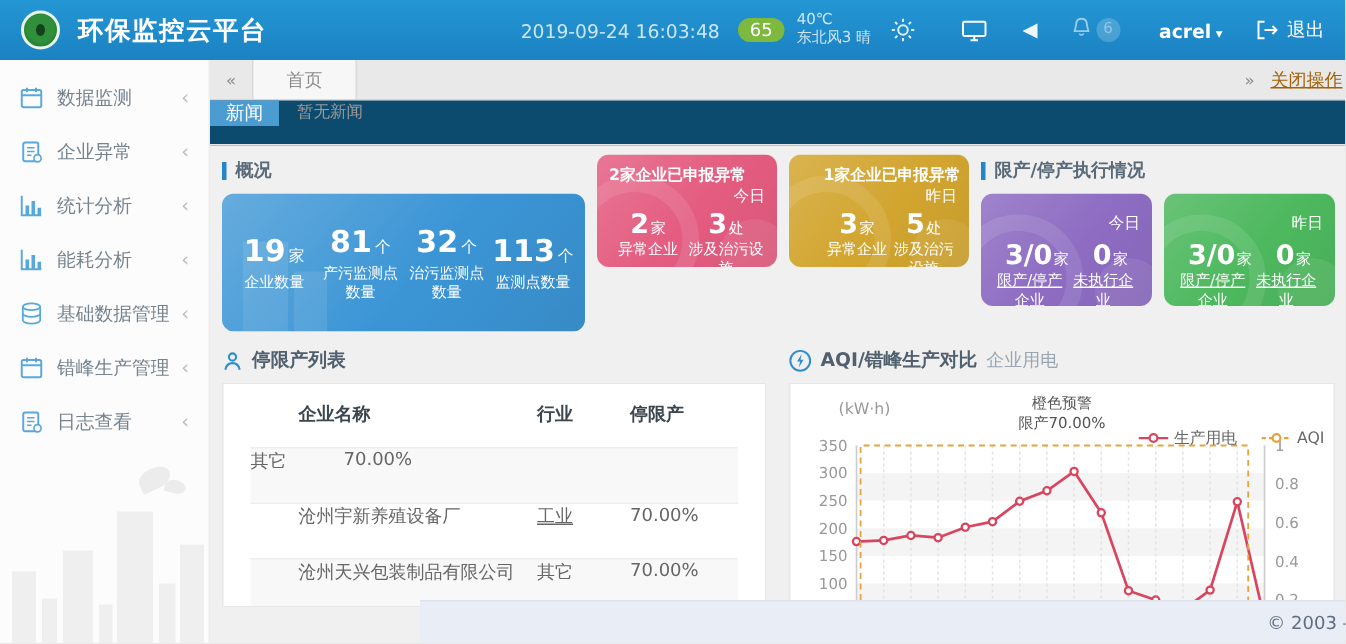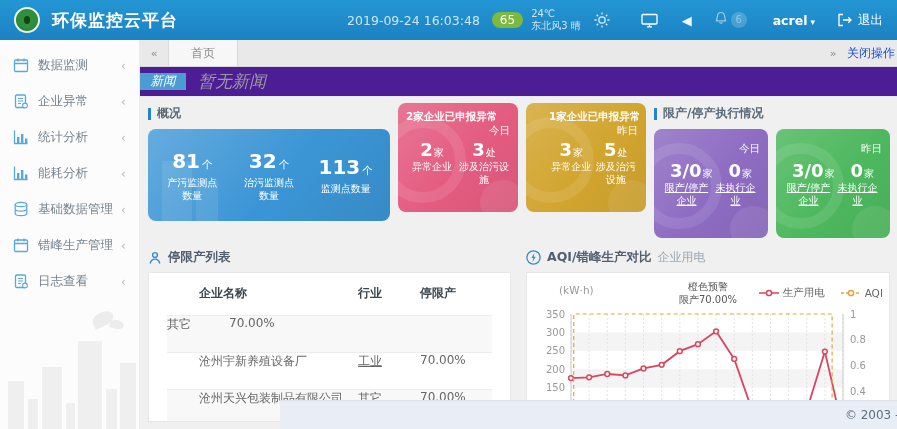--- a/index.html
+++ b/index.html
@@ -40,45 +40,45 @@
   .wing { position:absolute; background:#ececec; border-radius:60% 60% 60% 10%; }
 
   
   .main { position:absolute; left:140px; top:40px; width:757px; height:389px; background:#f0f0f0; }
   .tabbar { height:27px; background:#e9e9e9; border-bottom:1px solid #d7d7d7; display:flex; align-items:stretch; }
   .tab-nav { width:28px; display:flex; align-items:center; justify-content:center; color:#8a8a8a;
              font-size:11px; cursor:pointer; }
   .tab { background:#f7f7f7; border-left:1px solid #dadada; border-right:1px solid #dadada;
          padding:0 22px; display:flex; align-items:center; color:#8b8b8b; font-size:12px; cursor:pointer; }
   .tab-spacer { flex:1; }
-  .close-ops { display:flex; align-items:center; color:#1d4ed8; font-size:12px; padding-right:2px; cursor:pointer; white-space:nowrap; }
-  .newsbar { height:30px; background:#4c1d95; display:flex; align-items:center; border-bottom:1px solid #e7e7e7;font-style:italic; }
+  .close-ops { display:flex; align-items:center; color:#a16207; font-size:12px; padding-right:2px; cursor:pointer; white-space:nowrap;text-decoration:underline; }
+  .newsbar { height:30px; background:#0c4a6e; display:flex; align-items:flex-start; border-bottom:1px solid #e7e7e7; }
   .news-label { background:#4a9cd1; color:#fff; font-size:12.5px; width:46px; display:flex;
                 align-items:center; justify-content:center; }
-  .news-text { color:#9a9a9a; font-size:17px; display:flex; align-items:center; padding-left:12px; }
+  .news-text { color:#9a9a9a; font-size:11px; display:flex; align-items:center; padding-left:12px; }
 
   .content { padding:6px 7px 0 8px; }
   .sec-title { font-size:12px; font-weight:bold; color:#5a6a79; margin:2px 0 7px; display:flex; align-items:center; }
   .sec-title .bar { display:inline-block; width:3px; height:12px; background:#2585c9; margin-right:6px; }
   .row1 { display:flex; }
   .col-ov { width:270px; margin-right:8px; }
   .col-fac { width:248px; margin-right:8px; }
   .col-prod { width:236px; }
 
   .ov-card { width:242px; height:92px; border-radius:8px; position:relative; overflow:hidden;
              background-image:linear-gradient(130deg, rgba(255,255,255,.22), rgba(255,255,255,0) 55%, rgba(0,0,0,.07));
              display:flex; align-items:center; justify-content:space-around; padding:0 6px; color:#fff; }
   .ov-card .bld { position:absolute; background:rgba(255,255,255,.09); }
   .ov-stat { position:relative; text-align:center; width:58px; }
   .ov-num { font-size:20px; font-weight:bold; }
   .ov-unit { font-size:10.5px; font-weight:normal; margin-left:2px; }
   .ov-label { font-size:10px; line-height:1.3; margin-top:3px; }
 
   .pair { display:flex; }
-  .mini-card { height:109px; border-radius:8px; color:#fff; position:relative; overflow:hidden; padding:7px 8px 6px;
+  .mini-card { height:75px; border-radius:8px; color:#fff; position:relative; overflow:hidden; padding:7px 8px 6px;
                background-image:linear-gradient(130deg, rgba(255,255,255,.16), rgba(255,255,255,0) 55%, rgba(0,0,0,.06)); }
   .mini-card::before { content:""; position:absolute; left:-18px; top:14px; width:64px; height:64px; border-radius:50%;
                        border:11px solid rgba(255,255,255,.10); }
   .mini-card::after { content:""; position:absolute; right:-8px; bottom:-14px; width:46px; height:46px; border-radius:50%;
                       background:rgba(255,255,255,.08); }
   .fac-card { width:120px; margin-right:8px; }
   .prod-card { width:114px; margin-right:8px; }
   .mini-head { font-size:10.5px; font-weight:bold; position:relative; z-index:1; white-space:nowrap; }
   .mini-day { font-size:10.5px; text-align:right; position:relative; z-index:1; }
   .mini-stats { display:flex; justify-content:space-around; margin-top:1px; position:relative; z-index:1; }
@@ -104,41 +104,41 @@
   .tdata:nth-child(even) { background:#f8f8f8; }
   .c-name { flex:1; padding-left:32px; }
   .c-ind { width:62px; }
   .c-pct { width:72px; }
 
   
   .chart-card { padding:5px 10px 0; position:relative; }
   .ch-head { height:30px; position:relative; font-size:10.5px; color:#999; }
   .ch-unit { position:absolute; left:22px; bottom:12px; }
   .ch-anno { position:absolute; left:0; right:0; top:2px; text-align:center; color:#555; font-size:10px; line-height:1.3; }
-  .ch-legend { position:absolute; right:-4px; top:8px; display:flex; white-space:nowrap; }
+  .ch-legend { position:absolute; right:-4px; top:24px; display:flex; white-space:nowrap; }
   .lg-item { display:flex; align-items:center; margin-left:16px; color:#666; cursor:pointer; }
   .lg-item svg { margin-right:4px; }
 
   .footer { position:absolute; left:140px; bottom:0; width:757px; height:29px; background:#e9edf5;
             border-top:1px solid #dde2ec; color:#5f6e80; font-size:12px; text-align:right;
             line-height:28px; padding-right:10px; }
 </style>
 </head>
 <body>
 
 <div class="app">
 
   <header class="hdr">
     <div class="logo"></div>
     <div class="hdr-title">环保监控云平台</div>
     <div class="hdr-right">
       <span class="hdr-datetime">2019-09-24 16:03:48</span>
       <span class="aqi-pill">65</span>
       <span class="weather">
-        <span>24℃</span><br>
+        <span>40℃</span><br>
         <span>东北风3 晴</span>
       </span>
       <span class="hicon" style="margin-left:12px;">
         <svg width="18" height="18" viewBox="0 0 18 18">
             <g stroke="rgba(255,255,255,.85)" stroke-width="1.3" fill="none">
           <circle cx="9" cy="9" r="3.2"></circle>
           <path d="M9 1.5V3.6 M9 14.4V16.5 M1.5 9H3.6 M14.4 9H16.5 M3.7 3.7l1.5 1.5 M12.8 12.8l1.5 1.5 M14.3 3.7l-1.5 1.5 M5.2 12.8l-1.5 1.5"></path>
         </g>
           </svg>
       </span>
@@ -280,20 +280,24 @@
       <div class="row1">
 
         <div class="col-ov">
           <div class="sec-title">
             <span class="bar"></span>
             <span>概况</span>
           </div>
           <div class="ov-card" style="background-color: rgb(59, 149, 213);">
             <div class="bld" style="left:14px; bottom:0; width:30px; height:60px;"></div>
             <div class="bld" style="left:48px; bottom:0; width:22px; height:40px;"></div>
+            <div class="ov-stat">
+              <div class="ov-num"><span>19</span><span class="ov-unit">家</span></div>
+              <div class="ov-label">企业数量</div>
+            </div>
             <div class="ov-stat">
               <div class="ov-num"><span>81</span><span class="ov-unit">个</span></div>
               <div class="ov-label">产污监测点数量</div>
             </div>
             <div class="ov-stat">
               <div class="ov-num"><span>32</span><span class="ov-unit">个</span></div>
               <div class="ov-label">治污监测点数量</div>
             </div>
             <div class="ov-stat">
               <div class="ov-num"><span>113</span><span class="ov-unit">个</span></div>

